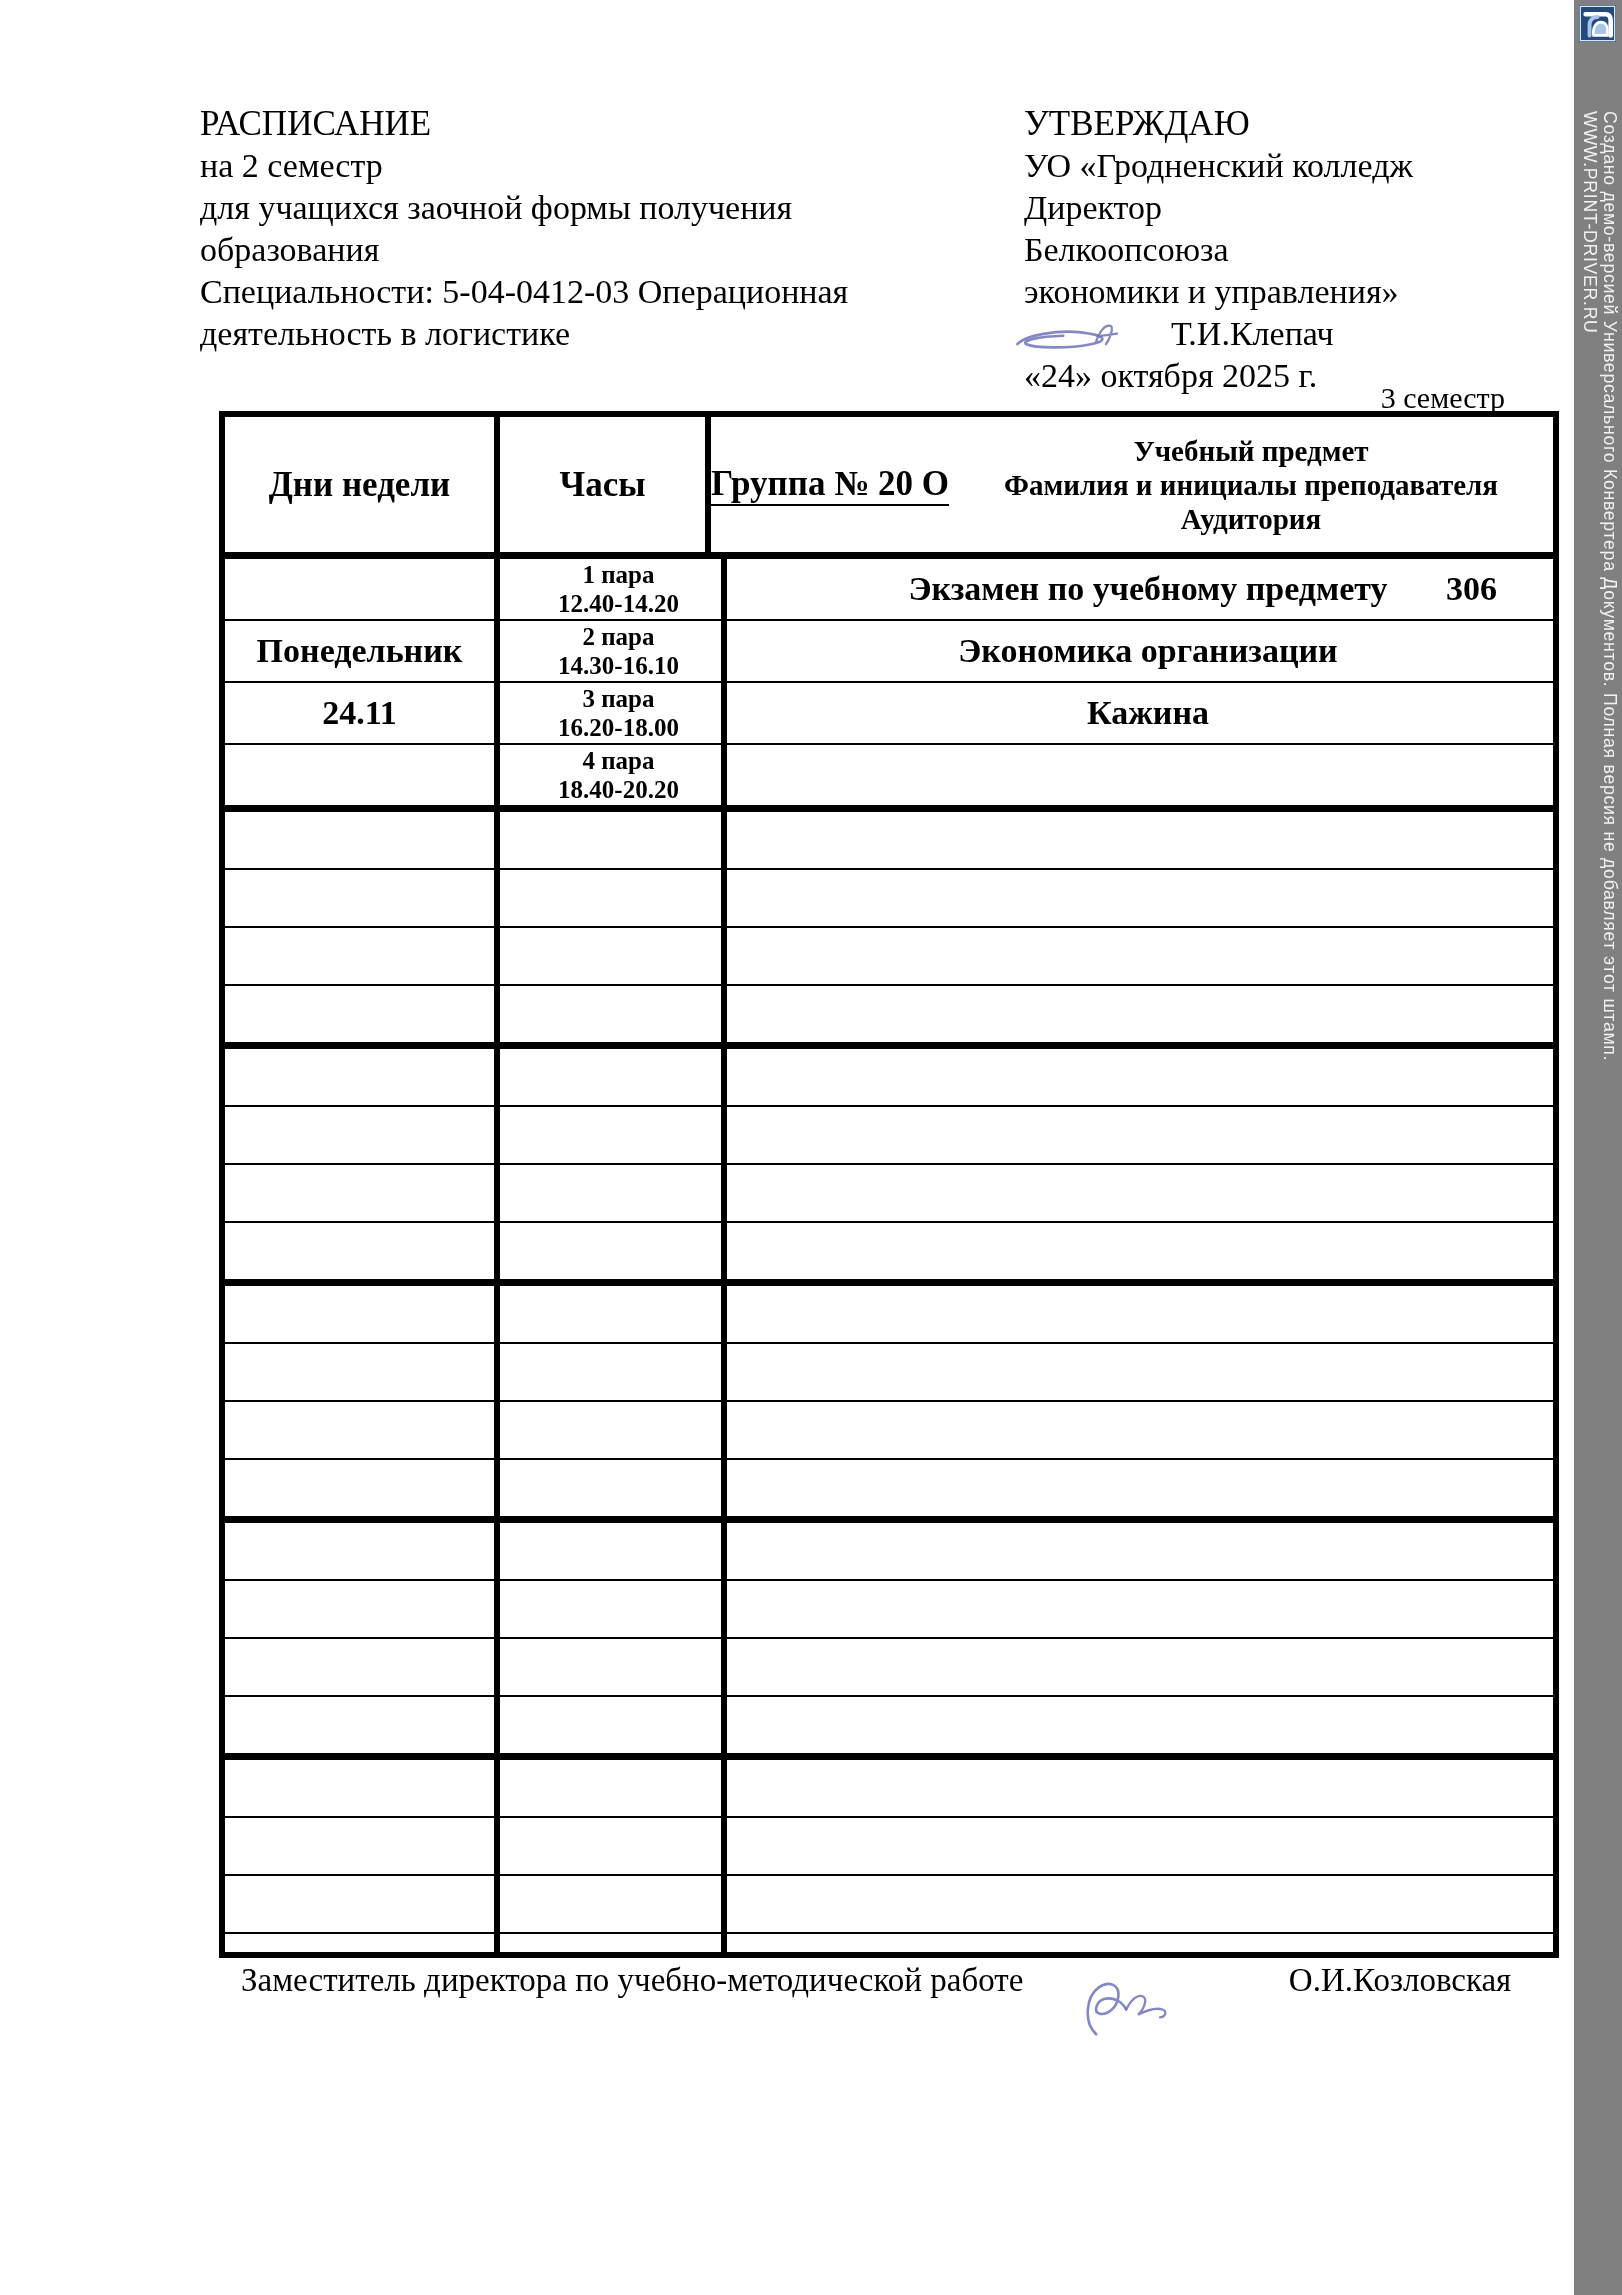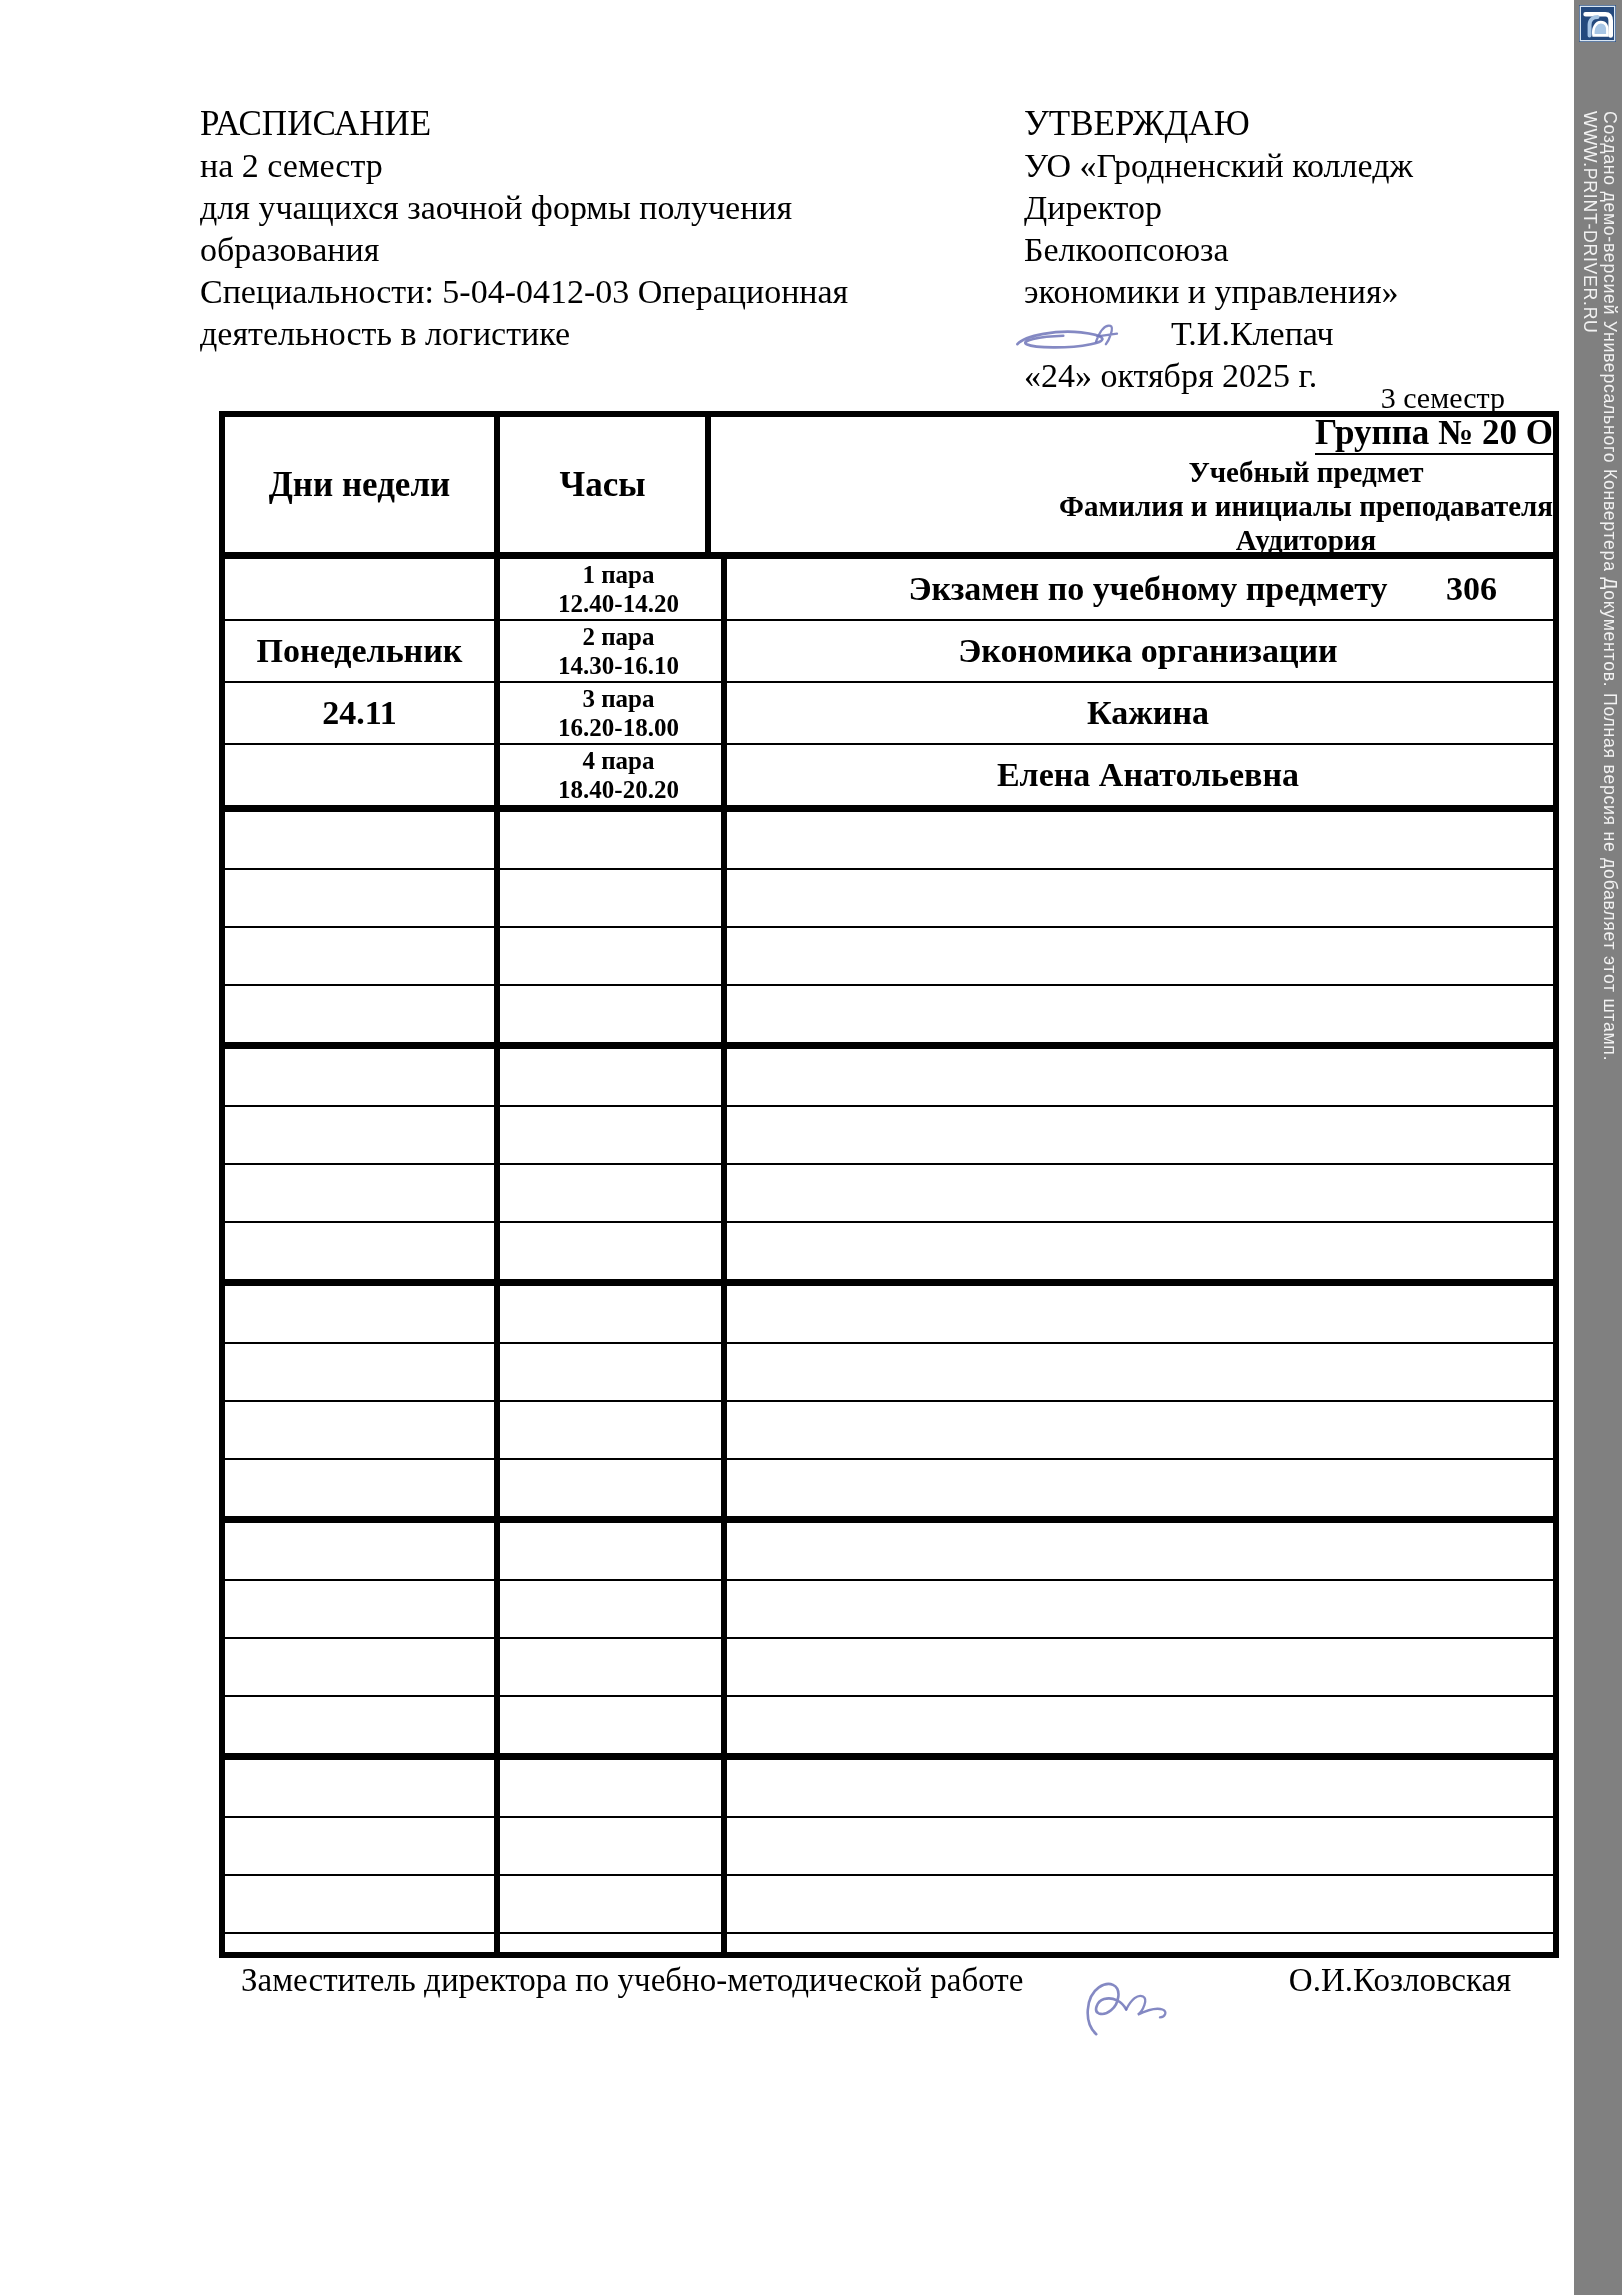--- a/index.html
+++ b/index.html
@@ -20,21 +20,21 @@
   
   .sched{
     position:absolute;left:219px;top:411px;width:1340px;height:1547px;
     border:6.5px solid #000;box-sizing:border-box;display:flex;flex-direction:column;overflow:hidden;
   }
   .t-header{height:135px;display:flex;flex:none;}
   .c1{width:275px;border-right:6.5px solid #000;flex:none;display:flex;align-items:center;justify-content:center;text-align:left;box-sizing:border-box;}
   .c2{width:211px;border-right:6.5px solid #000;flex:none;display:flex;align-items:center;justify-content:center;text-align:center;box-sizing:border-box;}
   .c3{flex:1;display:flex;align-items:center;justify-content:center;text-align:center;position:relative;box-sizing:border-box;}
   .t-header .c1,.t-header .c2{font-weight:bold;font-size:35px;}
-  .c3-head{flex:1;display:flex;flex-direction:column;align-items:flex-end;}
+  .c3-head{flex:1;display:flex;flex-direction:row;align-items:center;}
   .grp-title{height:41px;border-bottom:2.6px solid #000;display:flex;align-items:center;justify-content:center;font-weight:bold;font-size:35px;flex:none;}
   .grp-sub{flex:1;display:flex;flex-direction:column;align-items:center;justify-content:center;font-weight:bold;font-size:29px;line-height:34px;}
   .block{border-top:7.9px solid #000;flex:none;}
   .t-row{display:flex;height:60px;gap:16px;}
   .block .t-row + .t-row{border-top:2.6px solid #000;}
   .block.empty .t-row{height:56px;}
   .p-cell{display:flex;flex-direction:column;align-items:center;justify-content:center;font-weight:bold;font-size:25px;line-height:29px;}
   .lesson{font-weight:bold;font-size:34px;}
   .day-name,.day-date{font-weight:bold;font-size:34px;}
   .room{position:absolute;right:56px;top:50%;transform:translateY(-50%);font-weight:bold;font-size:34px;}
@@ -134,23 +134,20 @@
       <div class="c3">
         <span class="lesson">Кажина</span>
       </div>
     </div>
     <div class="t-row">
       <div class="c1"></div>
       <div class="c2 p-cell">
         <div>4 пара</div>
         <div>18.40-20.20</div>
       </div>
-      <div class="c3">
-        <span class="lesson">Елена Анатольевна</span>
-      </div>
     </div>
   </div>
 
   <div class="block empty">
     <div class="t-row">
         <div class="c1"></div>
         <div class="c2"></div>
         <div class="c3"></div>
       </div>
     <div class="t-row">

